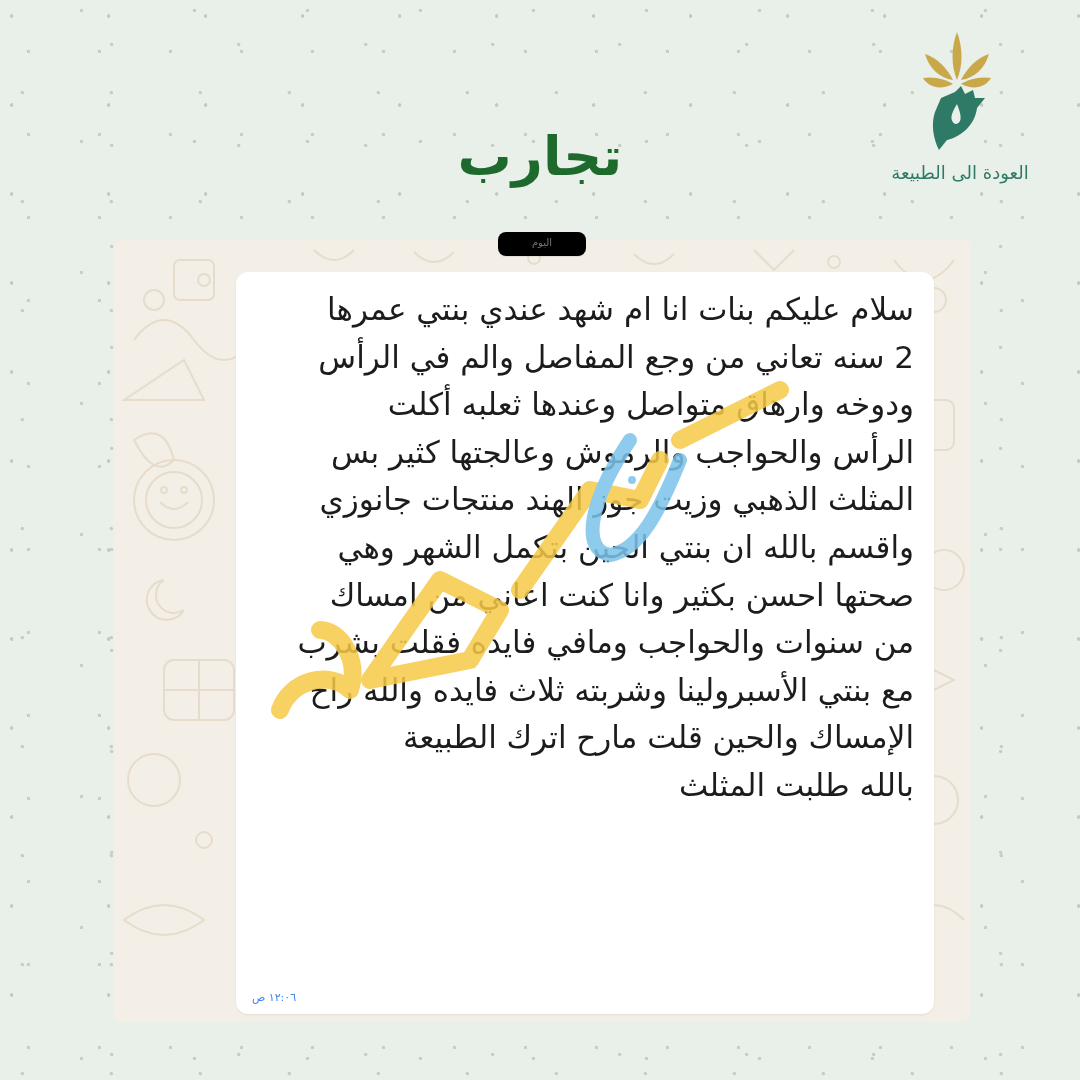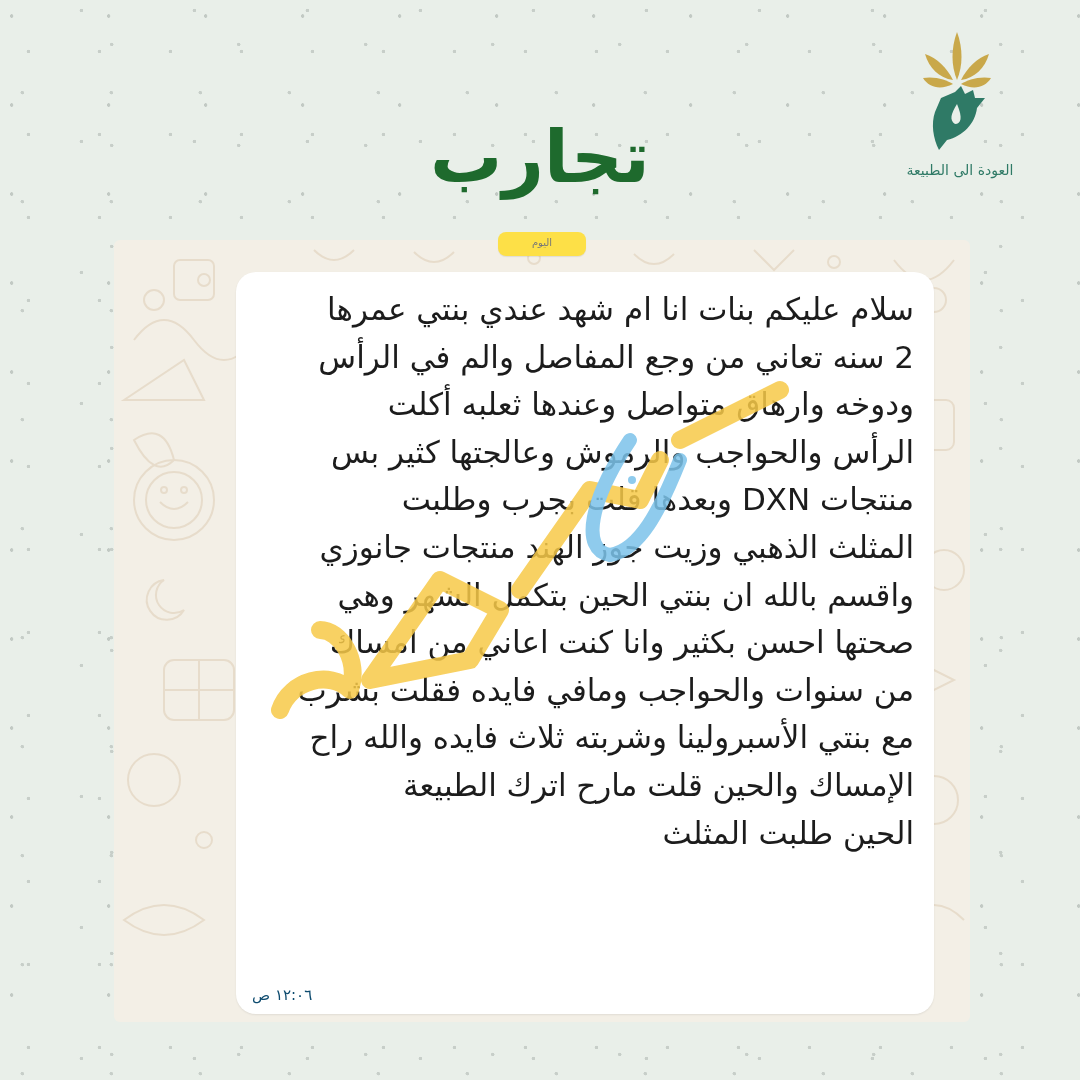--- a/index.html
+++ b/index.html
@@ -7,38 +7,38 @@
     background:#e9efe9;
     background-image:
       radial-gradient(circle at 12% 18%, rgba(120,130,125,.35) 0 1.5px, transparent 2px),
       radial-gradient(circle at 72% 8%, rgba(120,130,125,.3) 0 1.5px, transparent 2px),
       radial-gradient(circle at 40% 62%, rgba(120,130,125,.3) 0 1.5px, transparent 2px),
       radial-gradient(circle at 88% 44%, rgba(120,130,125,.3) 0 1.5px, transparent 2px),
       radial-gradient(circle at 25% 85%, rgba(120,130,125,.3) 0 1.5px, transparent 2px);
     background-size:97px 89px,113px 131px,71px 83px,127px 101px,89px 109px;
     font-family:"DejaVu Sans",sans-serif;}
   .title{position:absolute;left:420px;top:112px;width:240px;height:90px;
-    text-align:center;font-size:72px;font-weight:bold;color:#1e6a2d;line-height:90px;
+    text-align:center;font-size:54px;font-weight:bold;color:#1e6a2d;line-height:90px;
     direction:rtl;font-family:"DejaVu Sans",sans-serif;}
   .logo{position:absolute;left:885px;top:28px;width:150px;height:170px;}
   .logo-text{position:absolute;left:0;top:134px;width:150px;text-align:center;
-    font-size:14px;color:#2f7a66;direction:rtl;}
+    font-size:18px;color:#2f7a66;direction:rtl;}
   .chat-bg{position:absolute;left:114px;top:240px;width:856px;height:782px;
     background:#f3efe6;border-radius:6px;overflow:hidden;}
   .chat-bg svg{position:absolute;left:0;top:0;}
   .date-chip{position:absolute;left:498px;top:232px;width:88px;height:24px;
-    background:#fde047;border-radius:8px;box-shadow:0 1px 1px rgba(0,0,0,.08);
+    background:#000000;border-radius:8px;box-shadow:0 1px 1px rgba(0,0,0,.08);
     font-size:10px;color:#777;text-align:center;line-height:22px;overflow:hidden;}
   .bubble{position:absolute;left:236px;top:272px;width:698px;height:742px;
-    background:#ffffff;border-radius:20px;box-shadow:0 1px 2px rgba(0,0,0,.08);}
+    background:#ffffff;border-radius:12px;box-shadow:0 1px 2px rgba(0,0,0,.08);}
   .msg{position:absolute;right:20px;top:14px;width:680px;direction:rtl;text-align:right;
     font-size:31px;line-height:47.6px;color:#1c1c1c;white-space:nowrap;
     font-family:"DejaVu Sans",sans-serif;}
   .msg .line{display:block;}
-  .time{position:absolute;left:16px;bottom:10px;font-size:15px;color:#0c4a6e;direction:rtl;}
+  .time{position:absolute;left:16px;bottom:10px;font-size:11px;color:#3b82f6;direction:rtl;}
   .watermark{position:absolute;left:260px;top:380px;width:560px;height:360px;pointer-events:none;}
 </style>
 </head>
 <body>
 
 <div class="title">تجارب</div>
 
 <div class="logo">
   <svg width="150" height="130" viewBox="0 0 150 130">
     <g fill="#c9a84a">
@@ -87,28 +87,27 @@
 </div>
 
 <div class="date-chip">اليوم</div>
 
 <div class="bubble">
   <div class="msg">
     <span class="line">سلام عليكم بنات انا ام شهد  عندي بنتي عمرها</span>
     <span class="line">2 سنه تعاني من وجع المفاصل والم في الرأس</span>
     <span class="line">ودوخه وارهاق متواصل وعندها ثعلبه أكلت</span>
     <span class="line">الرأس والحواجب والرموش وعالجتها كثير بس</span>
-    <span class="line">منتجات DXN  وبعدها قلت بجرب وطلبت</span>
     <span class="line">المثلث الذهبي وزيت جوز الهند منتجات جانوزي</span>
     <span class="line">واقسم بالله ان بنتي الحين بتكمل الشهر وهي</span>
     <span class="line">صحتها احسن بكثير وانا كنت اعاني من امساك</span>
     <span class="line">من سنوات والحواجب ومافي فايده فقلت بشرب</span>
     <span class="line">مع بنتي الأسبرولينا وشربته ثلاث فايده والله راح</span>
     <span class="line">الإمساك والحين قلت مارح اترك الطبيعة</span>
-    <span class="line">الحين طلبت المثلث</span>
+    <span class="line">بالله طلبت المثلث</span>
   </div>
   <div class="time">١٢:٠٦ ص</div>
 </div>
 
 <svg class="watermark" viewBox="0 0 560 360">
   <g fill="none" stroke-linecap="round" stroke-linejoin="round" opacity="0.85">
     <path d="M20 330 C30 300 70 290 90 310 C100 280 80 250 60 250" stroke="#f7c948" stroke-width="18"></path>
     <path d="M110 300 L180 200 L240 230 L210 280 Z" stroke="#f7c948" stroke-width="18"></path>
     <path d="M260 210 L330 110 L380 120 L400 80" stroke="#f7c948" stroke-width="18"></path>
     <path d="M420 60 L520 10" stroke="#f7c948" stroke-width="18"></path>

